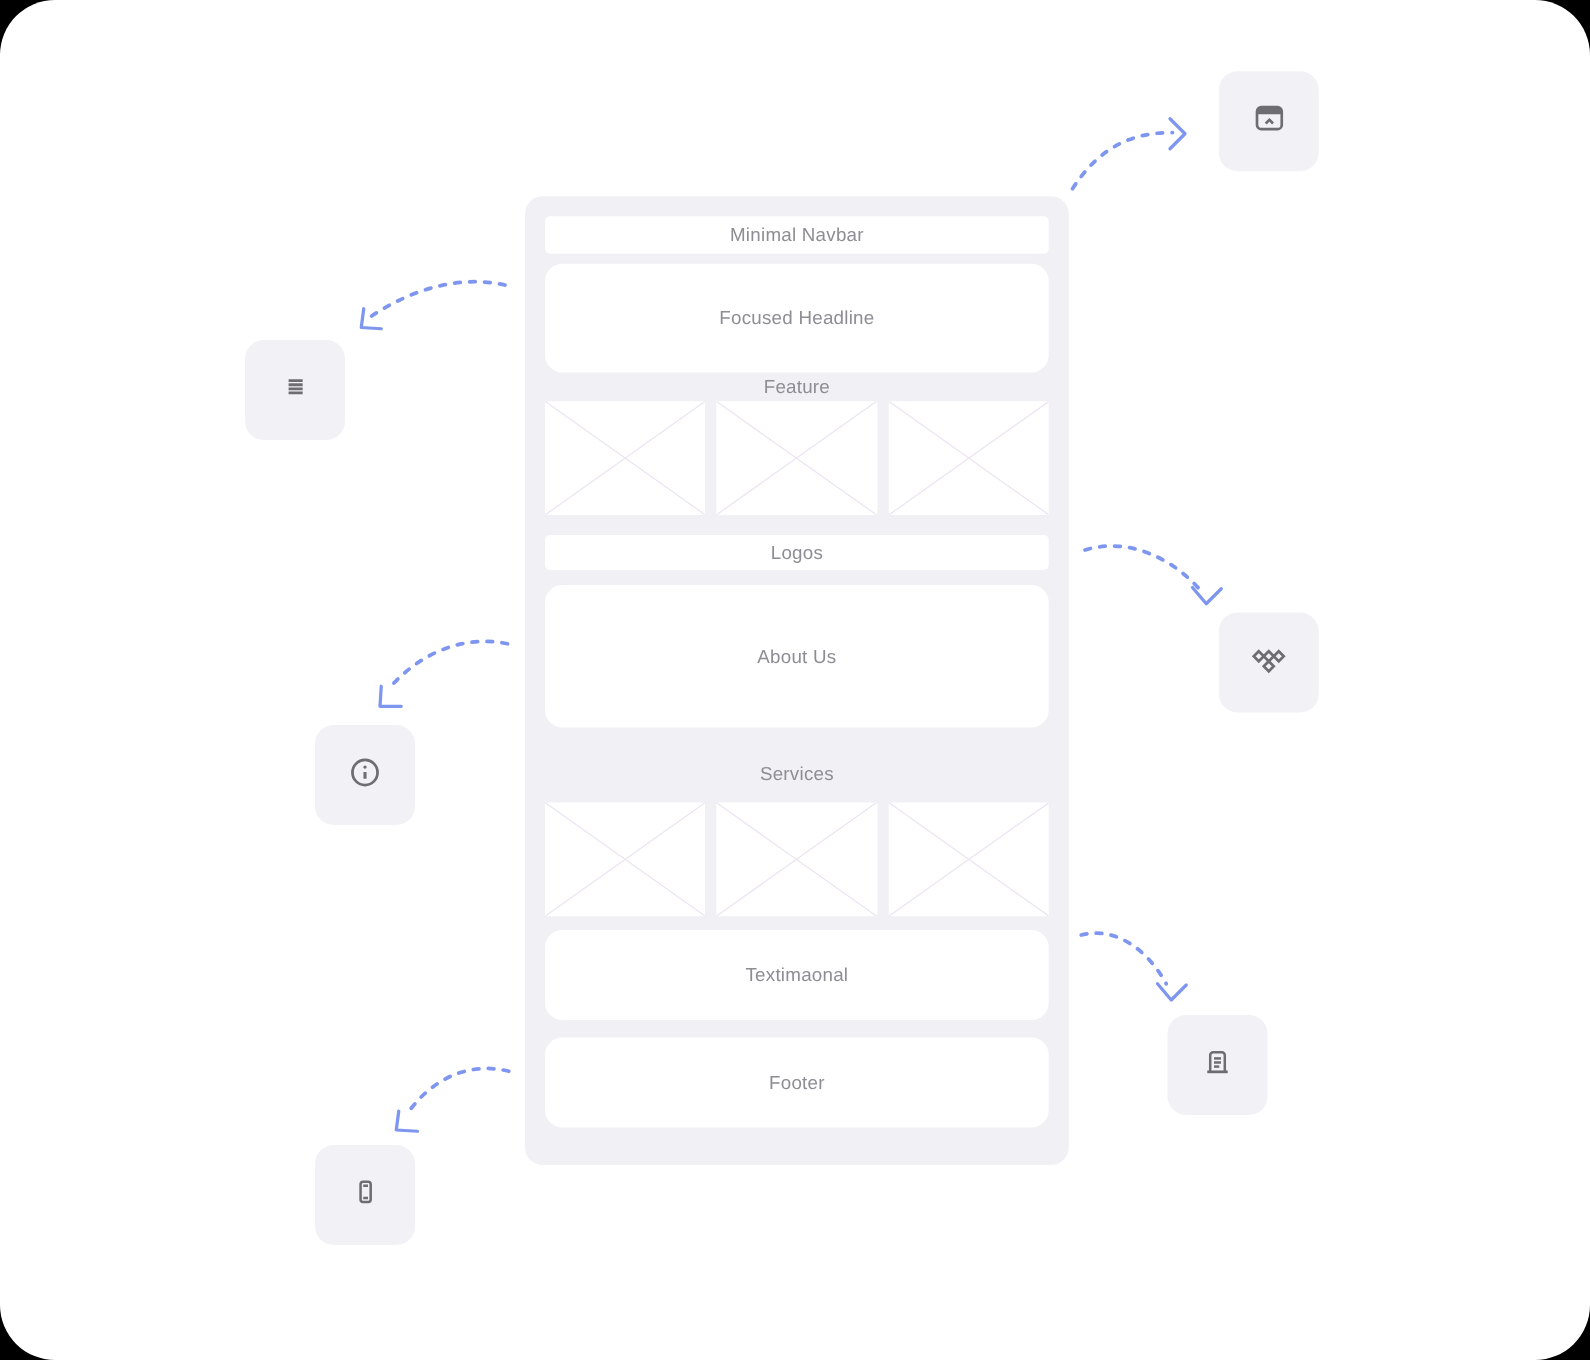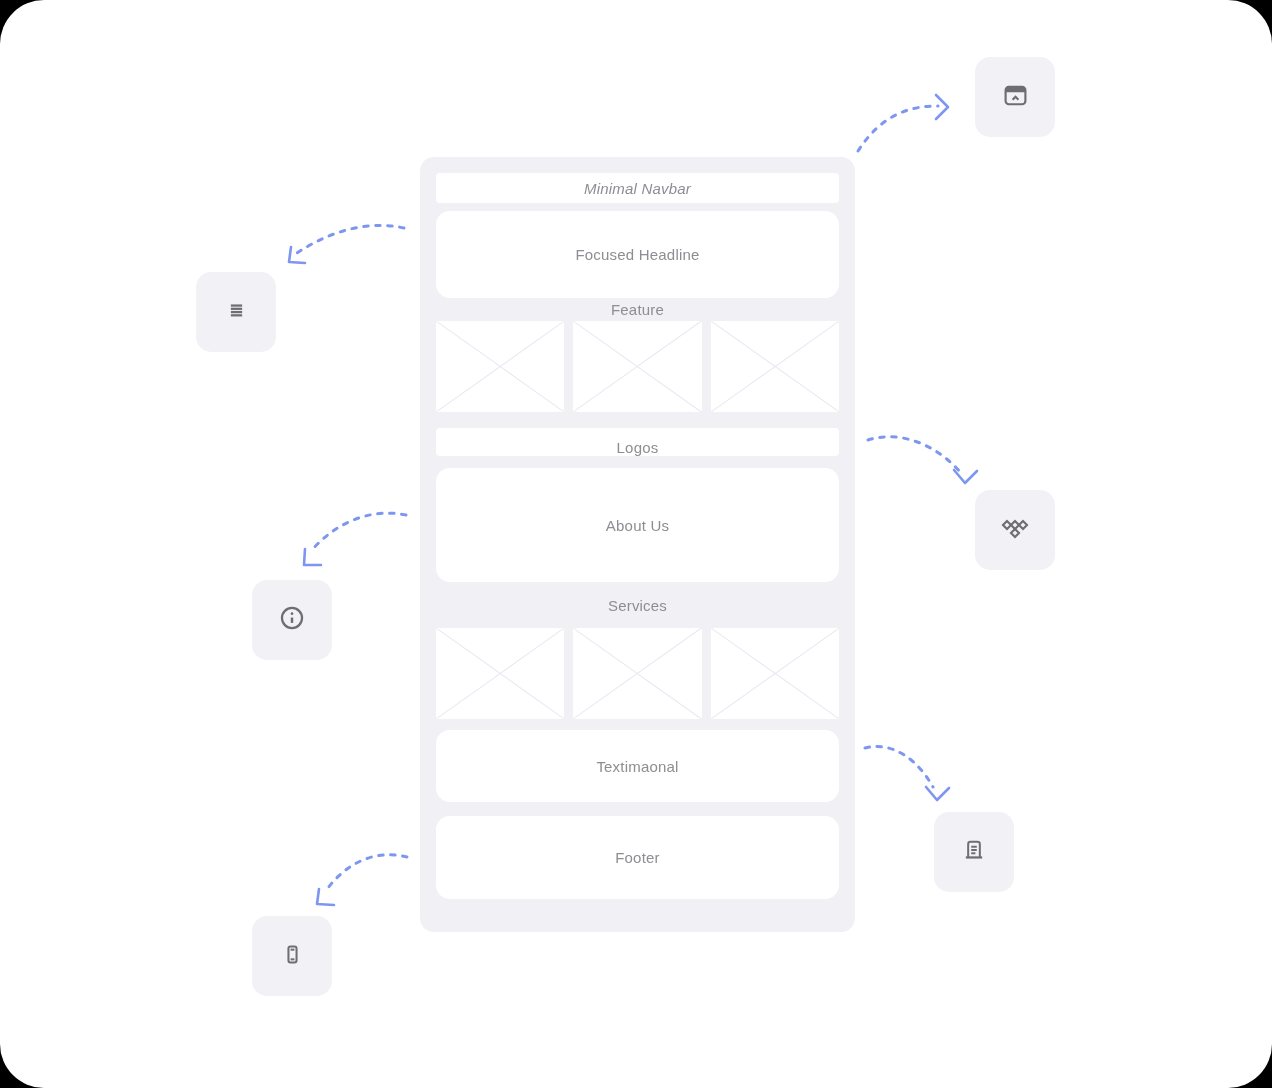--- a/index.html
+++ b/index.html
@@ -6,30 +6,30 @@
   body{width:1272px;height:1088px;position:relative;font-family:"Liberation Sans","DejaVu Sans",sans-serif;}
   .page{position:absolute;inset:0;background:#ffffff;border-radius:44px;overflow:hidden;}
 
   
   .panel{position:absolute;left:420px;top:157px;width:435px;height:775px;background:#f1f0f4;
          border-radius:14px;padding:16px;box-sizing:border-box;display:flex;flex-direction:column;}
   .wf-bar{background:#ffffff;border-radius:4px;display:flex;align-items:center;justify-content:center;}
   .wf-box{background:#ffffff;border-radius:14px;display:flex;align-items:center;justify-content:center;}
   .wf-heading{display:flex;align-items:center;justify-content:center;}
   .wf-label{color:#8d8d93;font-size:15px;letter-spacing:.2px;}
-  .bar-navbar{height:30px;margin-bottom:8px;font-style:italic;}
+  .bar-navbar{height:30px;margin-bottom:8px;}
   .box-headline{height:87px;}
   .head-feature{height:23px;}
   .row-images{height:91px;display:flex;gap:9px;margin-bottom:16px;}
-  .bar-logos{height:28px;margin-bottom:12px;align-items:flex-end;}
+  .bar-logos{height:28px;margin-bottom:12px;}
   .box-about{height:114px;}
-  .head-services{height:46px;}
+  .head-services{height:46px;margin-top:14px;}
   .row-services{margin-bottom:11px;}
   .box-testimonial{height:72px;margin-bottom:14px;}
-  .box-footer{height:83px;}
+  .box-footer{height:72px;}
   .ph{flex:1;background:#ffffff;border-radius:2px;position:relative;overflow:hidden;}
   .ph svg{position:absolute;inset:0;width:100%;height:100%;}
 
   
   .icon-card{position:absolute;width:80px;height:80px;background:#f2f1f5;border-radius:15px;
              display:flex;align-items:center;justify-content:center;}
   .icon-card svg{stroke:#6d6d72;fill:none;stroke-width:1.9;}
   .card-navbar{left:975px;top:57px;}
   .card-menu{left:196px;top:272px;}
   .card-info{left:252px;top:580px;}

